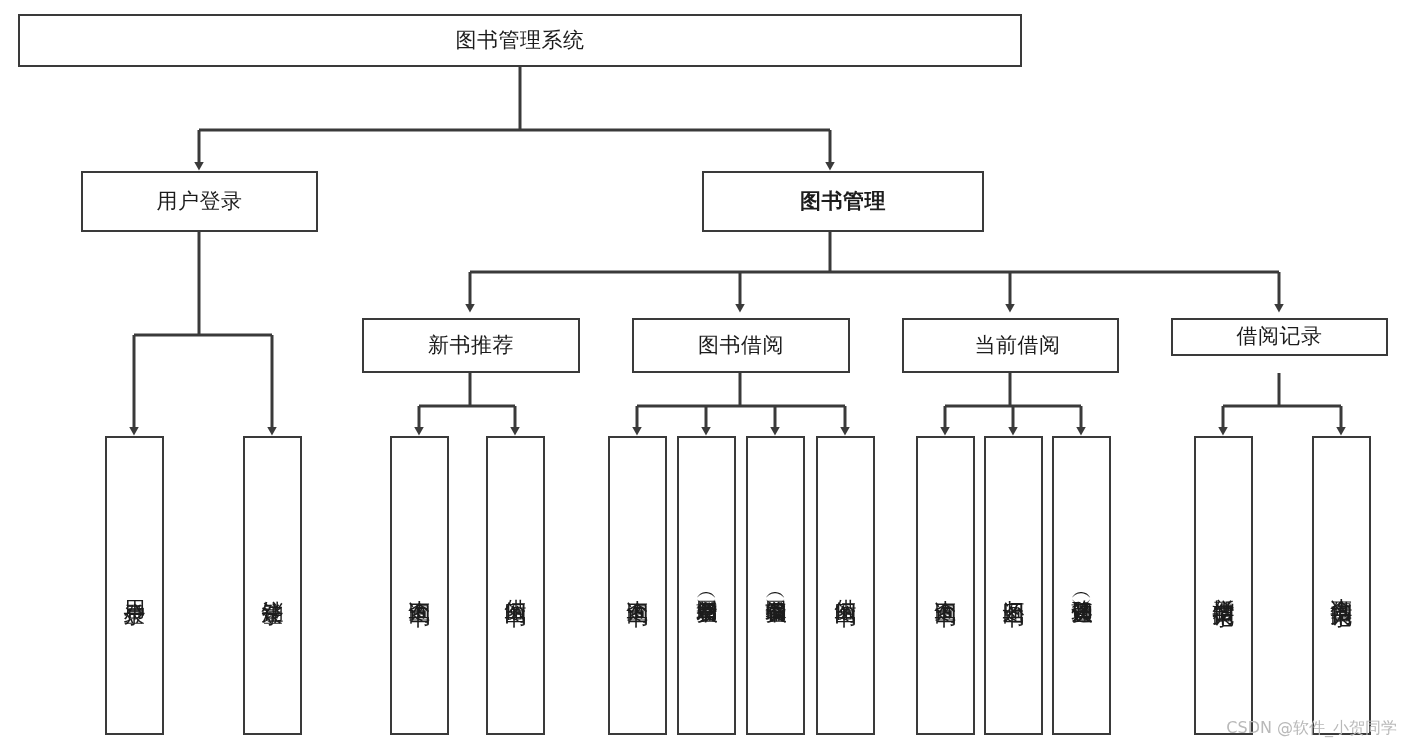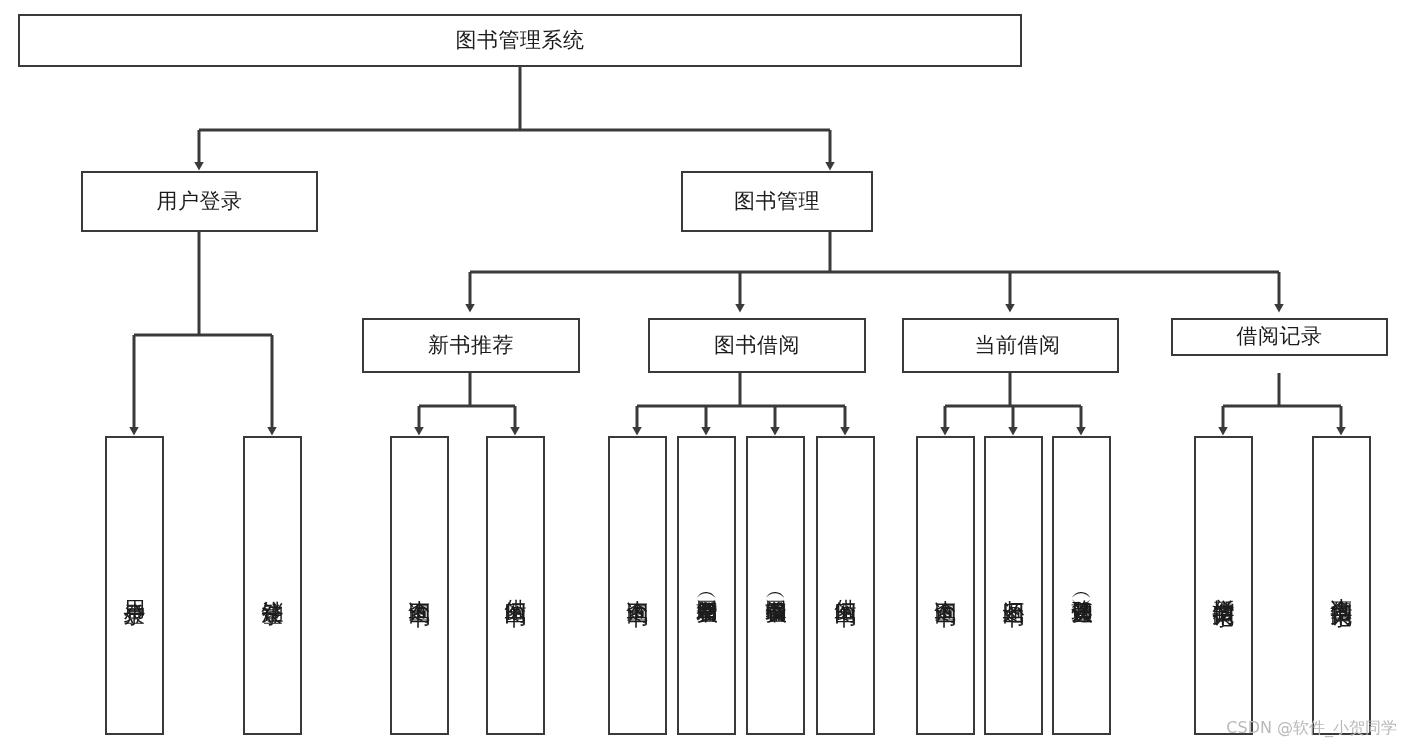--- a/index.html
+++ b/index.html
@@ -119,24 +119,24 @@
       <path d="M1279,373 L1279,406"></path>
       <path d="M1223,406 L1341,406"></path>
       <path d="M1223,406 L1223,428" marker-end="url(#arw)"></path>
       <path d="M1341,406 L1341,428" marker-end="url(#arw)"></path>
     </g>
   </svg>
 
   <div class="node node-h" style="left:18px; top:14px; width:1004px; height:53px;">图书管理系统</div>
 
   <div class="node node-h" style="left:81px; top:171px; width:237px; height:61px;">用户登录</div>
-  <div class="node node-h" style="left:681px; top:171px; width:192px; height:61px;">图书管理</div>
+  <div class="node node-h" style="left:702px; top:171px; width:282px; height:61px;font-weight:bold;">图书管理</div>
 
   <div class="node node-h" style="left:362px; top:318px; width:218px; height:55px;font-family:Liberation Serif, serif;">新书推荐</div>
-  <div class="node node-h" style="left:648px; top:318px; width:218px; height:55px;">图书借阅</div>
+  <div class="node node-h" style="left:632px; top:318px; width:218px; height:55px;">图书借阅</div>
   <div class="node node-h" style="left:902px; top:318px; width:217px; height:55px;padding-left:14px;">当前借阅</div>
   <div class="node node-h" style="left:1171px; top:318px; width:217px; height:38px;">借阅记录</div>
 
   <div class="node node-v" style="left:105px; top:436px; width:59px; height:299px;">用户登录</div>
   <div class="node node-v" style="left:243px; top:436px; width:59px; height:299px;">注销登录</div>
 
   <div class="node node-v" style="left:390px; top:436px; width:59px; height:299px;">查询图书</div>
   <div class="node node-v" style="left:486px; top:436px; width:59px; height:299px;">借阅图书</div>
 
   <div class="node node-v" style="left:608px; top:436px; width:59px; height:299px;">查询图书</div>

